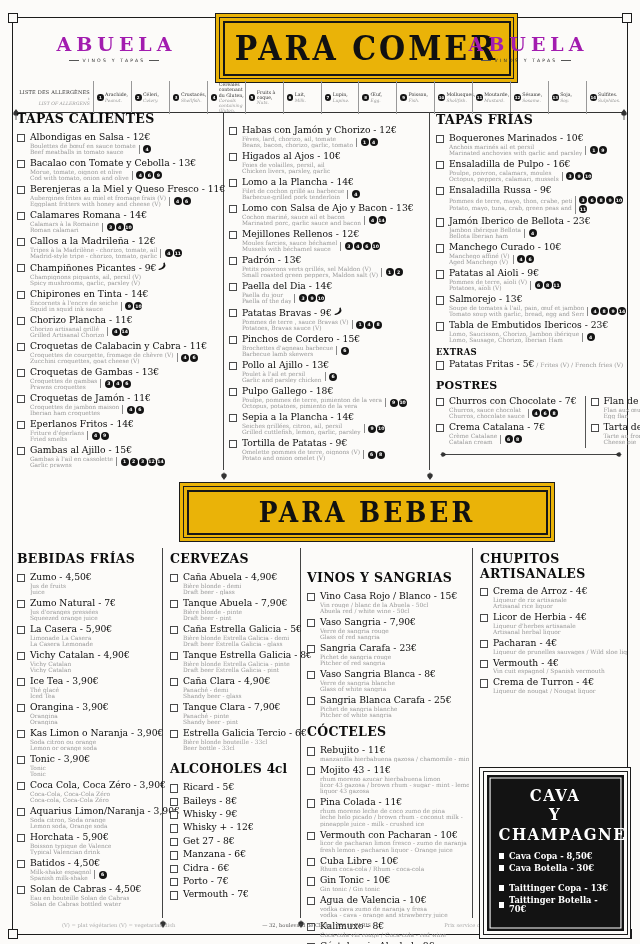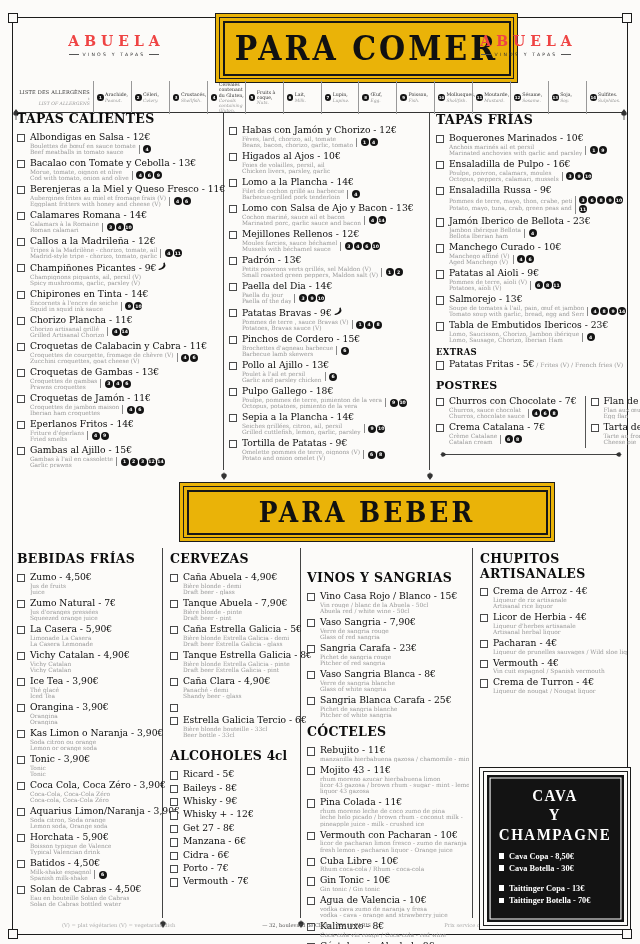--- a/index.html
+++ b/index.html
@@ -6,21 +6,21 @@
   .page{position:relative;width:640px;height:944px;background:#fcfbf9;overflow:hidden;
         font-family:"DejaVu Serif",serif;color:#111;}
   
   .frame{position:absolute;left:12px;top:17px;right:12px;bottom:9px;border:1.3px solid #1c1c1c;z-index:0;}
   .knob{position:absolute;width:8px;height:8px;border:1.3px solid #1c1c1c;background:#fcfbf9;z-index:3;}
   .knob.tl{left:8px;top:13px}.knob.tr{right:8px;top:13px}.knob.bl{left:8px;bottom:5px}.knob.br{right:8px;bottom:5px}
 
   
   .brand{position:absolute;top:33px;width:132px;text-align:center;z-index:2;}
   .brand.l{left:48px}.brand.r{right:48px}
-  .bname{font-weight:bold;font-size:14px;letter-spacing:5px;text-indent:5px;color:#ef4444;}
+  .bname{font-weight:bold;font-size:19px;letter-spacing:5px;text-indent:5px;color:#a21caf;}
   .btag{margin-top:3px;font-family:"DejaVu Sans",sans-serif;font-size:4.6px;letter-spacing:2.2px;color:#333;
         display:flex;align-items:center;justify-content:center;gap:4px;}
   .btag:before,.btag:after{content:"";width:10px;height:1px;background:#555;}
 
   
   .tbox{position:absolute;background:#eab308;z-index:2;border:1px solid #1c1c1c;padding:3px;margin-left:43px;}
   .tbox .m{border:1px solid #1c1c1c;padding:2.5px;height:100%;box-sizing:border-box;}
   .tbox .i{border:2.6px solid #161616;height:100%;box-sizing:border-box;display:flex;align-items:center;justify-content:center;}
   .tbox .t{font-weight:bold;letter-spacing:3px;transform:scaleY(1.12);white-space:nowrap;}
   .tbox.comer{left:172px;top:13px;width:295px;height:62px;}
@@ -90,21 +90,21 @@
   .b2{left:170px;top:551px;width:127px;}
   .b3{left:307px;top:570px;width:162px;}
   .b4{left:480px;top:551px;width:147px;}
   .bd1{left:162px;top:548px;height:370px;}
   .bd2{left:300px;top:548px;height:370px;}
   .bd3{left:472px;top:548px;height:370px;}
   .alc{margin-top:10px;}
   .coct{margin-top:6px;}
 
   
-  .cava{position:absolute;left:479px;top:767px;width:152px;z-index:4;background:#fcfbf9;border:1px solid #1c1c1c;padding:2.5px;box-sizing:border-box;font-family:Liberation Serif, serif;}
+  .cava{position:absolute;left:479px;top:767px;width:152px;z-index:4;background:#fcfbf9;border:1px solid #1c1c1c;padding:2.5px;box-sizing:border-box;}
   .cava-m{border:1px solid #1c1c1c;padding:3px;}
   .cava-b{background:#131313;box-shadow:inset 0 0 0 2.5px #131313, inset 0 0 0 3.6px #fff;padding:13px 12px 14px;}
   .cv-title{color:#fff;font-weight:bold;font-size:15px;line-height:18px;text-align:center;letter-spacing:1.5px;margin-bottom:10px;transform:scaleY(1.1);}
   .cv-it{display:flex;align-items:center;color:#fff;font-weight:bold;font-size:8.3px;line-height:9px;margin:3.2px 0;}
   .sq{flex:none;width:5.5px;height:5.5px;background:#fff;margin-right:5px;}
   .g2{margin-top:11px;}
 
   
   .foot{position:absolute;left:0;right:0;top:922px;height:10px;z-index:2;font-size:5.2px;color:#aaa;}
   .f-veg{position:absolute;left:62px;}
@@ -1154,20 +1154,29 @@
       <div class="drow">
               <div class="d">
                 <div>Panaché - demi</div>
                 <div>Shandy beer - glass</div>
               </div>
             </div>
     </div>
   </div>
         <div class="it">
     <span class="cb"></span>
+    <div class="itb">
+      <div class="tt"><span>Tanque Clara - 7,90€</span></div>
+      <div class="drow">
+              <div class="d">
+                <div>Panaché - pinte</div>
+                <div>Shandy beer - pint</div>
+              </div>
+            </div>
+    </div>
   </div>
         <div class="it">
     <span class="cb"></span>
     <div class="itb">
       <div class="tt"><span>Estrella Galicia Tercio - 6€</span></div>
       <div class="drow">
               <div class="d">
                 <div>Bière blonde bouteille - 33cl</div>
                 <div>Beer bottle - 33cl</div>
               </div>

